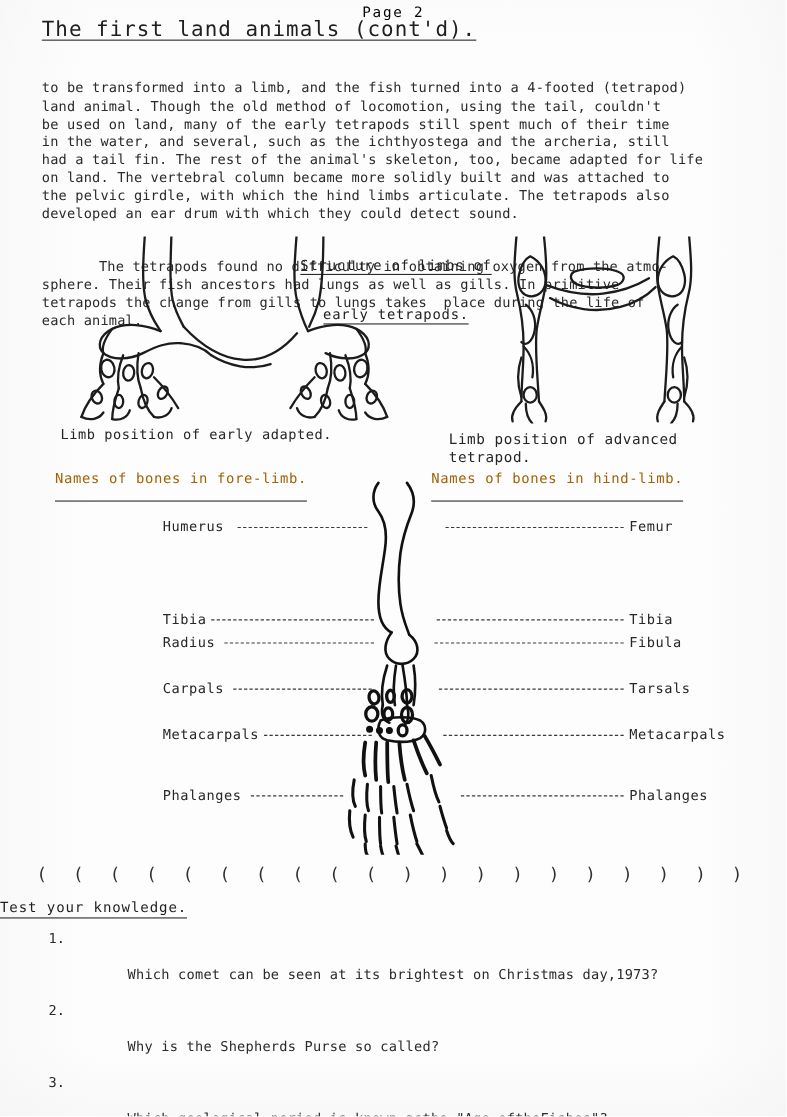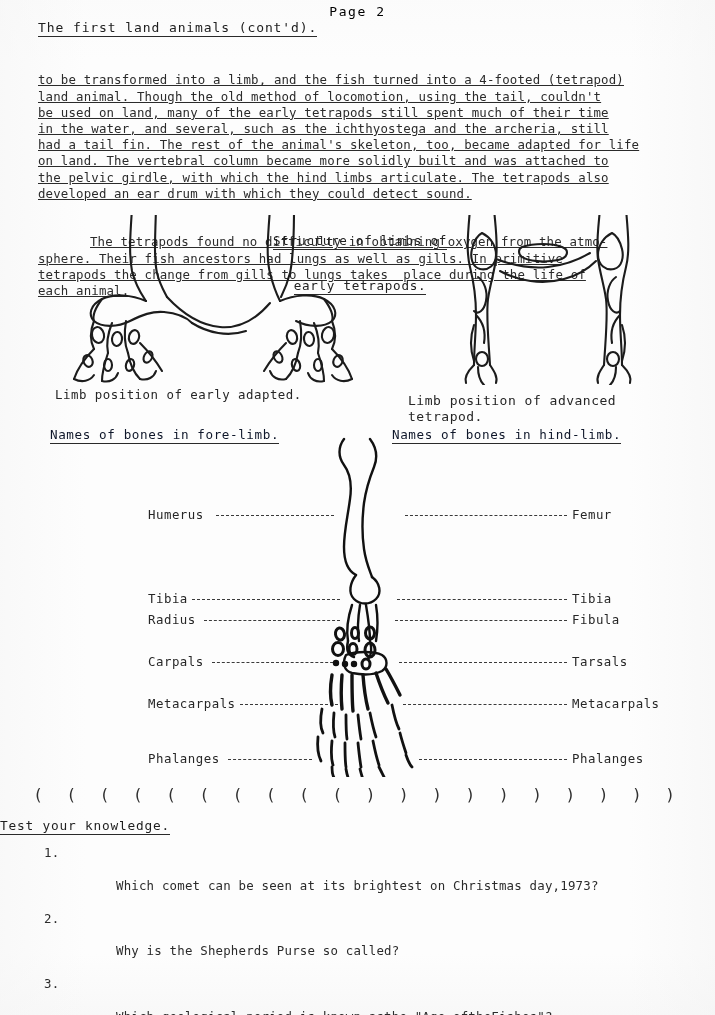--- a/index.html
+++ b/index.html
@@ -39,39 +39,39 @@
     width: 715px;
     text-align: center;
     font-size: 13px;
     letter-spacing: 1.6px;
     color: #000000;
   }
   #section-title {
     position: absolute;
     top: 20px;
     left: 38px;
-    font-size: 13px;
+    font-size: 19px;
     letter-spacing: 0.9px;
     color: #202020;
     border-bottom: 1.4px solid #2a2a2a;
     padding-bottom: 1px;
     line-height: 15px;
   }
   #body-text {
     position: absolute;
     top: 40px;
     left: 38px;
     width: 660px;
     font-size: 12.4px;
     line-height: 16.2px;
     letter-spacing: 0.15px;
     color: #2b2b2b;
     white-space: pre-wrap;
   }
-  #body-text p { margin: 0; text-decoration: underline; }
+  #body-text p { margin: 0; }
   #body-text .indent { text-indent: 52px; }
 
   
   #limb-figure {
     position: absolute;
     top: 205px;
     left: 0;
     width: 715px;
     height: 225px;
   }
@@ -120,40 +120,39 @@
     position: absolute;
     top: 427px;
     left: 0;
     width: 715px;
     height: 20px;
   }
   .bone-heading {
     position: absolute;
     font-size: 12.6px;
     letter-spacing: 0.6px;
-    color: #0f172a;
+    color: #a16207;
     border-bottom: 1.3px solid #2a2a2a;
-    padding-bottom: 1px;
+    padding-bottom: 13px;
   }
   #heading-fore { left: 50px; }
   #heading-hind { left: 392px; }
 
   #bone-label-area {
     position: absolute;
     top: 455px;
     left: 0;
     width: 715px;
     height: 330px;
   }
   .bone-row {
     position: absolute;
     left: 0;
     width: 715px;
     height: 18px;
-    margin-top: 36px;
   }
   .bone-label {
     position: absolute;
     top: 0;
     font-size: 12.4px;
     line-height: 16px;
     letter-spacing: 0.5px;
     color: #272727;
     white-space: nowrap;
   }

